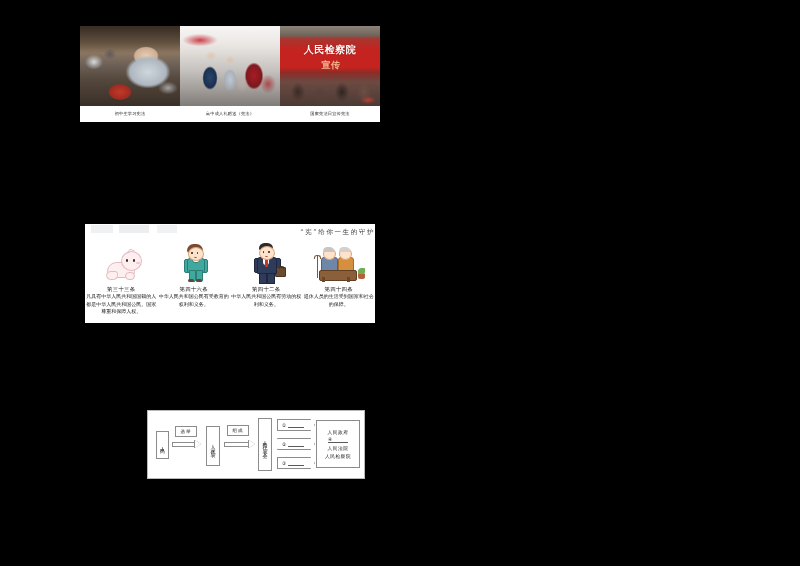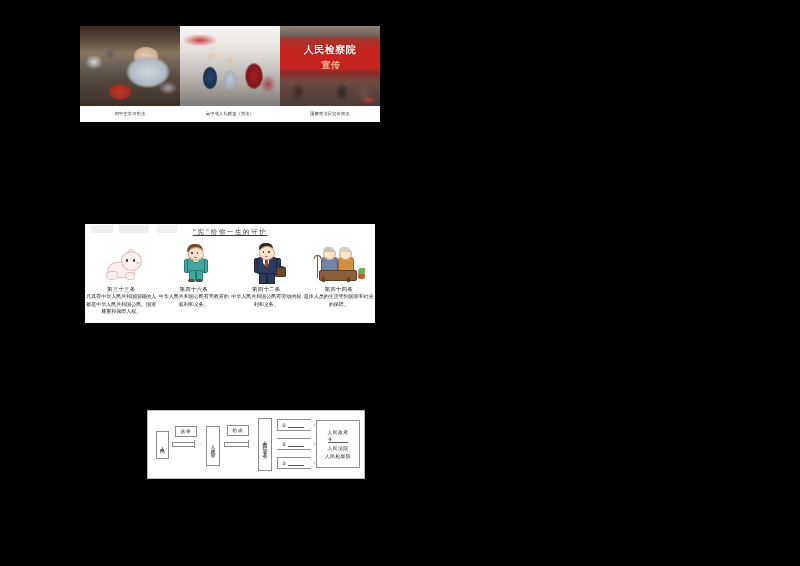--- a/index.html
+++ b/index.html
@@ -151,26 +151,25 @@
     width: 150px;
     height: 8px;
     background:
       linear-gradient(90deg, #eceef0 0 22px, #fff 22px 28px, #e9ebee 28px 58px, #fff 58px 66px, #edeff1 66px 86px, #fff 86px 150px);
     opacity: .85;
   }
   #info-title {
     position: absolute;
     left: 0; right: 0;
     top: 4px;
-    text-align: center;
+    text-align: right;
     font-size: 6.5px;
     color: #3b3b3b;
     letter-spacing: 1.6px;
     white-space: nowrap;
-    text-decoration: underline;
   }
   #info-columns {
     position: absolute;
     left: 0;
     top: 18px;
     width: 290px;
     display: flex;
     flex-direction: row;
   }
   .info-col {

